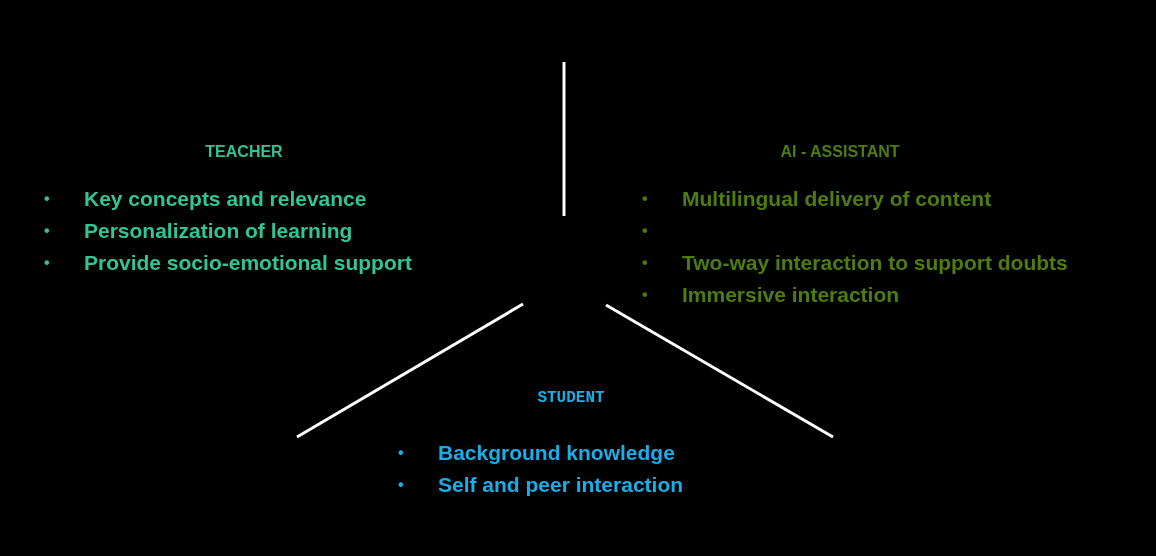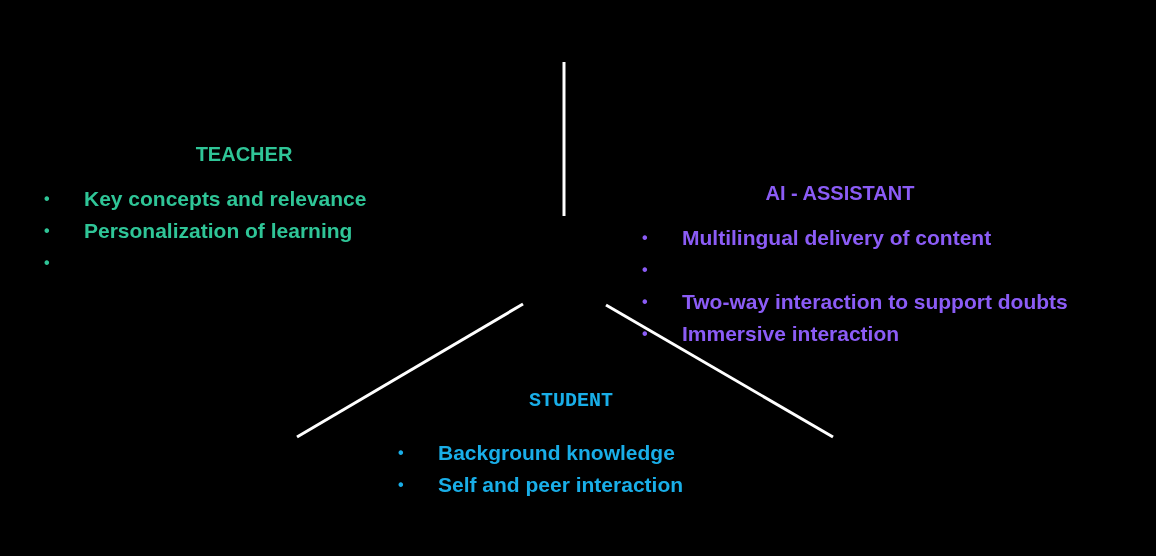--- a/index.html
+++ b/index.html
@@ -1,40 +1,40 @@
 <!DOCTYPE html>
 <html><head>
 <meta charset="utf-8">
 <style>
   html, body { margin:0; padding:0; background:#000; }
   body { width:1156px; height:556px; position:relative; overflow:hidden;
          font-family:"Liberation Sans", "DejaVu Sans", sans-serif; font-weight:bold; }
   svg.lines { position:absolute; left:0; top:0; }
-  .title { position:absolute; font-size:20px; text-align:center; }
+  .title { position:absolute; font-size:16px; text-align:center; }
   .list { position:absolute; margin:0; padding:0; list-style:none; font-size:21px; }
   .list li { position:relative; padding-left:40px; height:32px; line-height:32px; white-space:nowrap; }
   .list li .bullet { position:absolute; left:0; top:0; font-size:16px; }
   .teacher { color:#2fc597; }
-  .ai { color:#8b5cf6;margin-top:39px; }
+  .ai { color:#4d7c0f; }
   .student { color:#19aee8; }
 </style>
 </head>
 <body>
 
 <svg class="lines" width="1156" height="556">
   <line x1="564" y1="62" x2="564" y2="216" stroke="#ffffff" stroke-width="3"></line>
   <line x1="297" y1="437" x2="523" y2="304" stroke="#ffffff" stroke-width="3"></line>
   <line x1="606" y1="305" x2="833" y2="437" stroke="#ffffff" stroke-width="3"></line>
 </svg>
 
 <div class="title teacher" style="left:144px; top:143px; width:200px;">TEACHER</div>
 <ul class="list teacher" style="left:44px; top:183px;">
   <li><span class="bullet">•</span><span>Key concepts and relevance</span></li>
   <li><span class="bullet">•</span><span>Personalization of learning</span></li>
-  <li><span class="bullet">•</span></li>
+  <li><span class="bullet">•</span><span>Provide socio-emotional support</span></li>
 </ul>
 
 <div class="title ai" style="left:740px; top:143px; width:200px;">AI - ASSISTANT</div>
 <ul class="list ai" style="left:642px; top:183px;">
   <li><span class="bullet">•</span><span>Multilingual delivery of content</span></li>
   <li><span class="bullet">•</span></li>
   <li><span class="bullet">•</span><span>Two-way interaction to support doubts</span></li>
   <li><span class="bullet">•</span><span>Immersive interaction</span></li>
 </ul>
 

